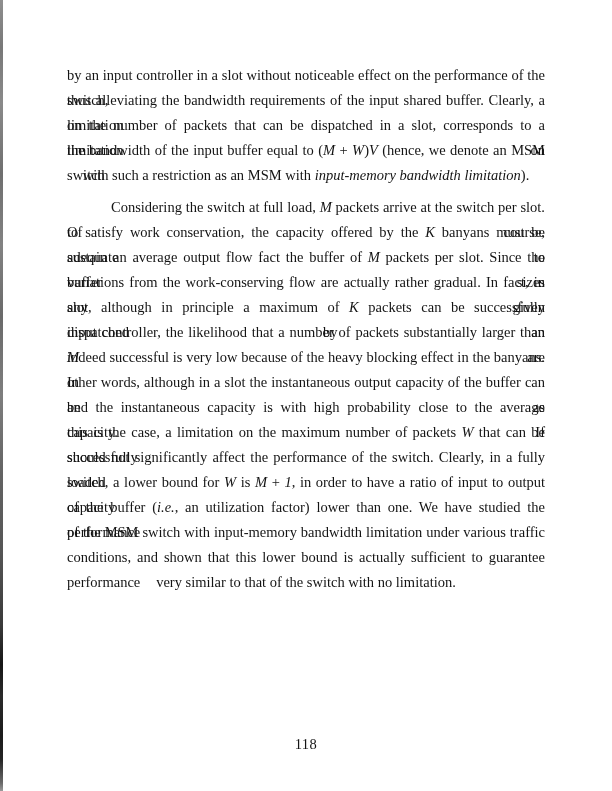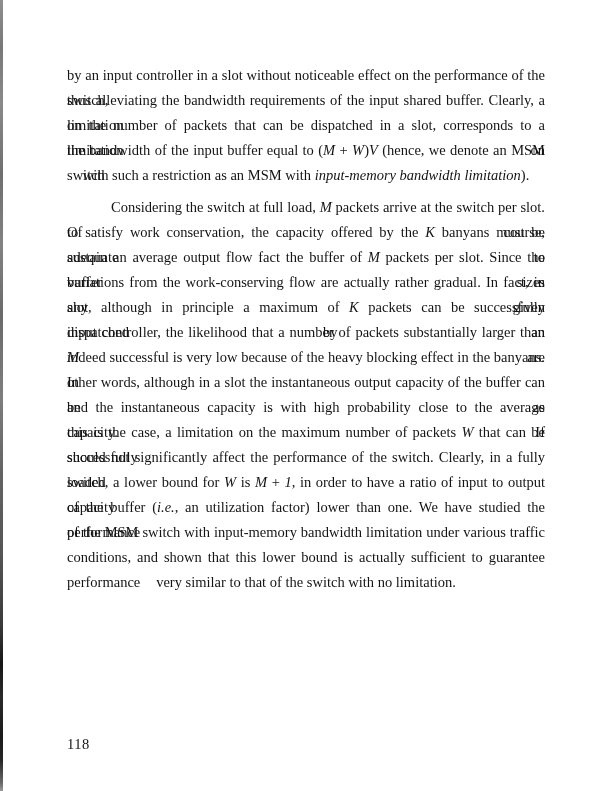--- a/index.html
+++ b/index.html
@@ -52,21 +52,21 @@
   }
   .line em {
     font-style: italic;
     font-family: "Liberation Serif", "DejaVu Serif", serif;
   }
   .footer {
     position: absolute;
     left: 67px;
     top: 736px;
     width: 478px;
-    text-align: left;
+    text-align: center;
     font-size: 14.5px;
     letter-spacing: 0.5px;
   }
 </style>
 </head>
 <body>
 
 <div class="page">
   <div class="scan-edge"></div>
   <div class="text-block">

